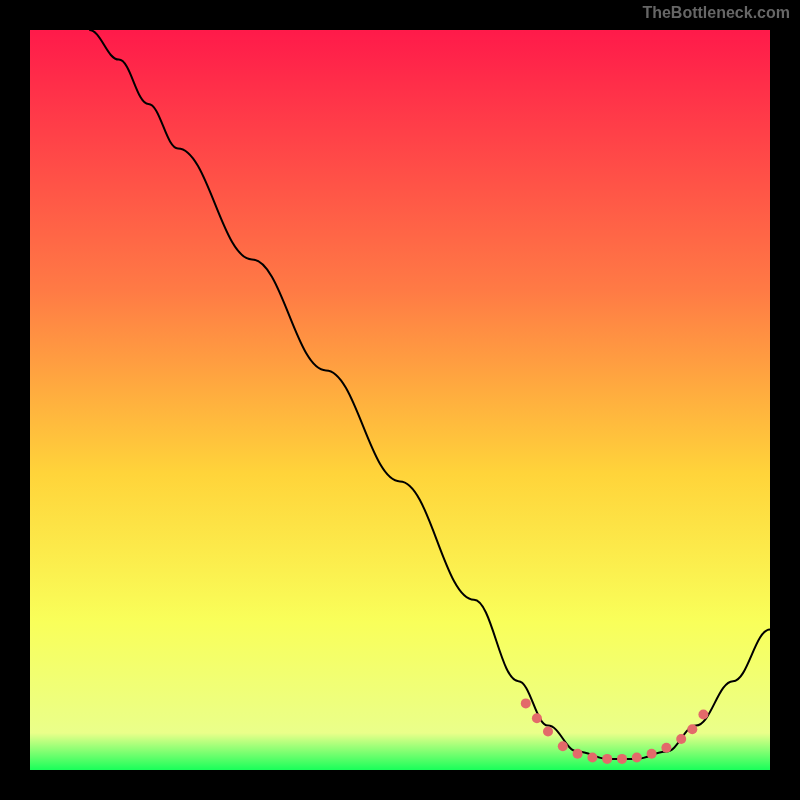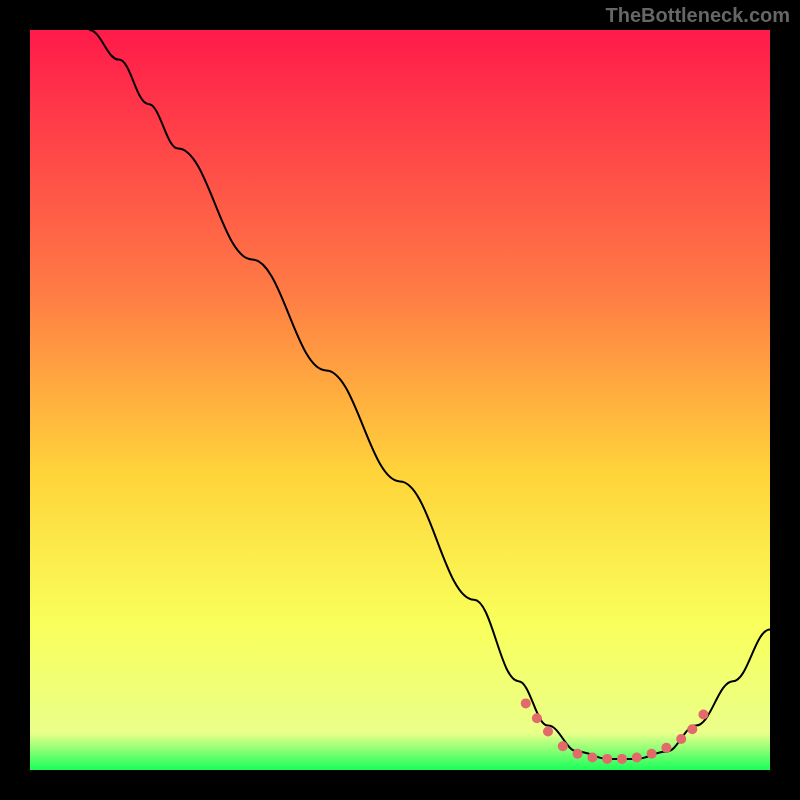--- a/index.html
+++ b/index.html
@@ -14,21 +14,21 @@
   .chart-container {
     position: relative;
     width: 800px;
     height: 800px;
   }
   .watermark {
     position: absolute;
     top: 4px;
     right: 10px;
     color: #666666;
-    font-size: 20px;
+    font-size: 16px;
     font-weight: bold;
     z-index: 10;
   }
   .plot-area {
     position: absolute;
     left: 30px;
     top: 30px;
     width: 740px;
     height: 740px;
   }

